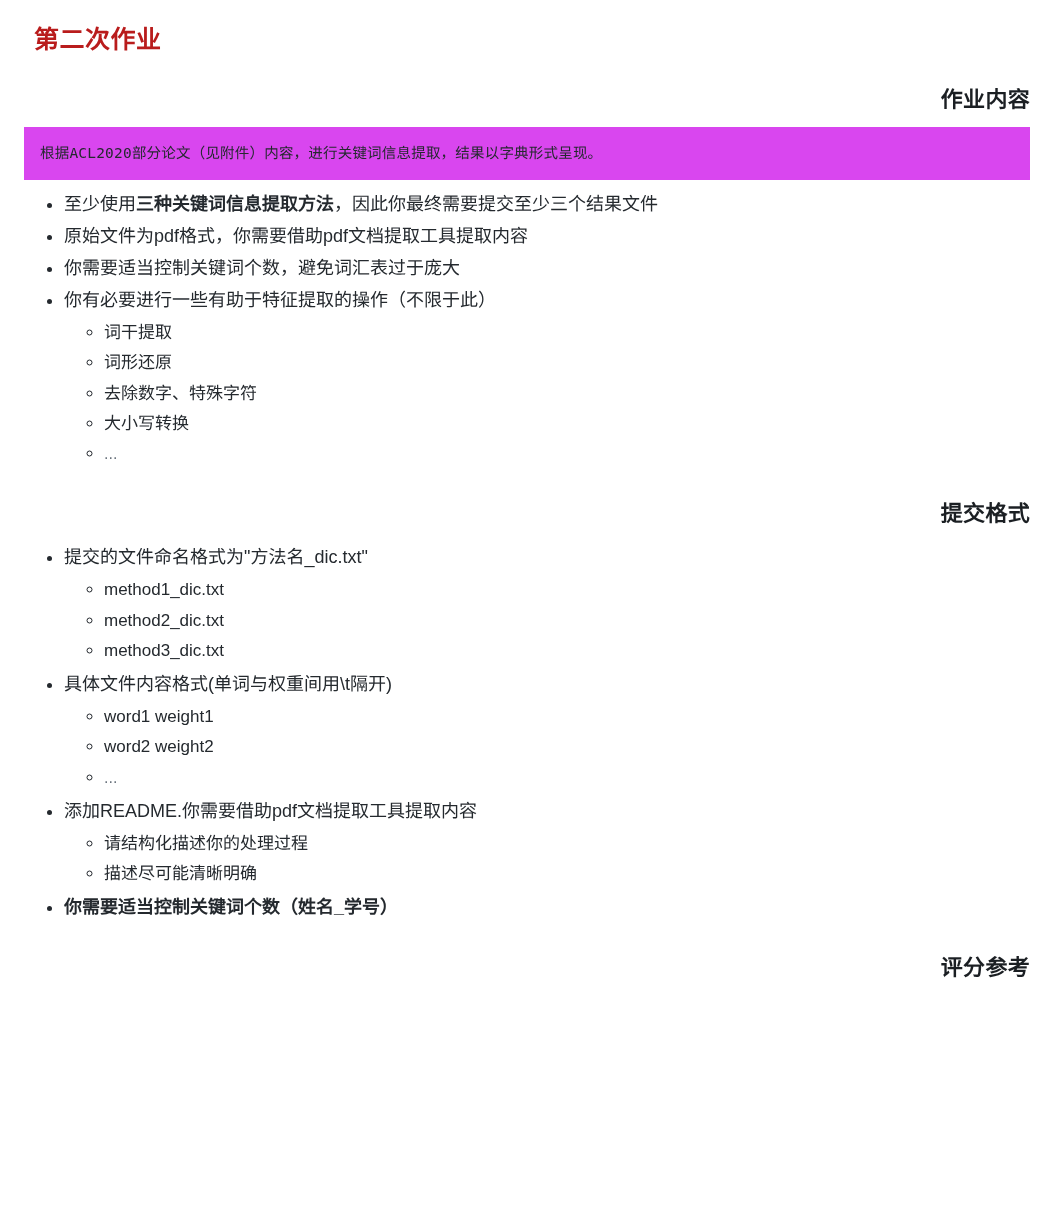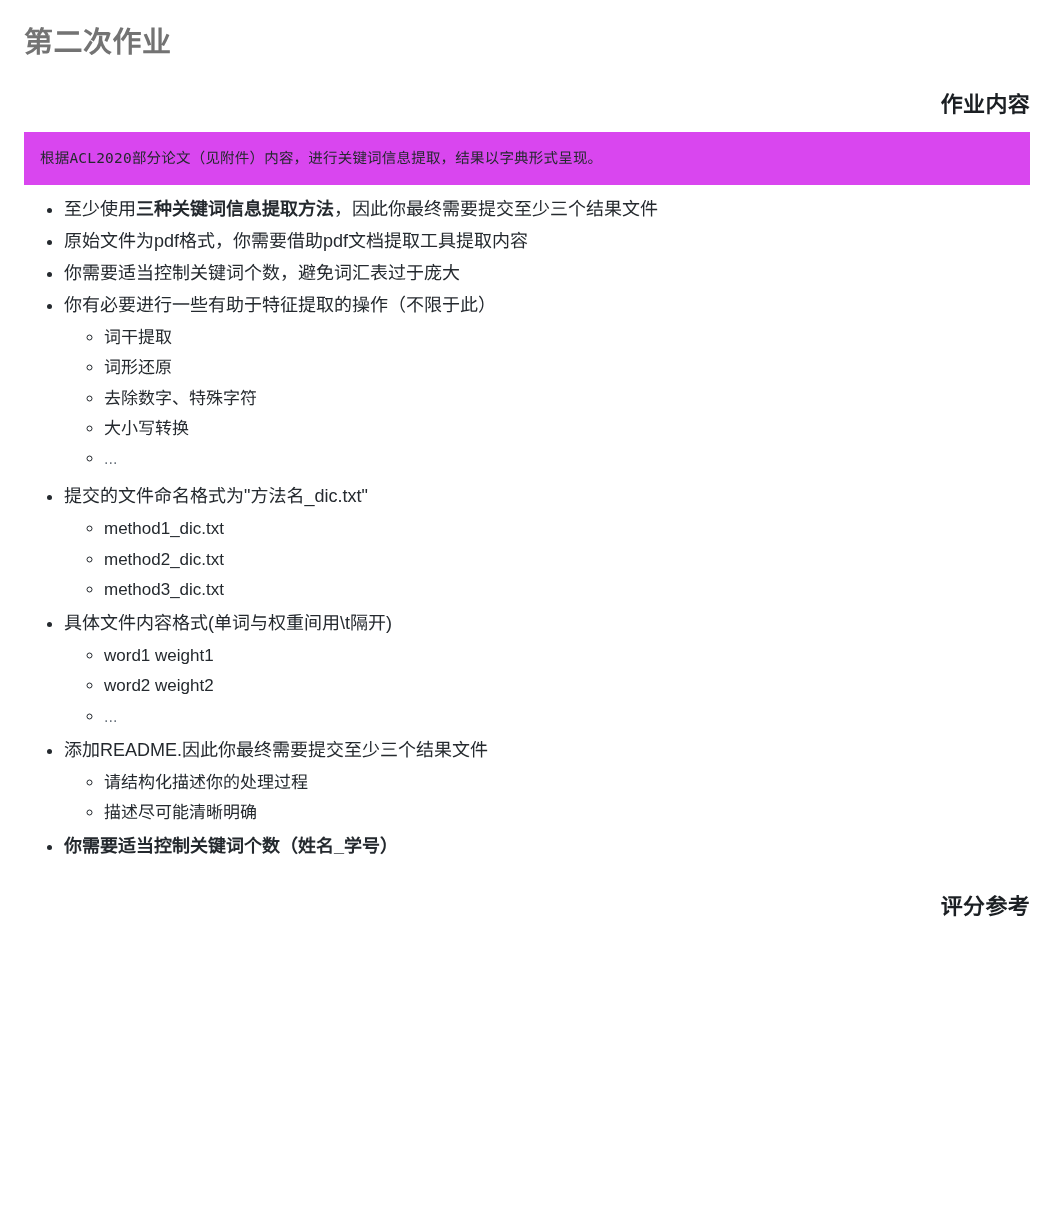--- a/index.html
+++ b/index.html
@@ -13,26 +13,26 @@
     min-height: 1222px;
     font-family: "Liberation Sans", "DejaVu Sans", sans-serif;
     color: #24292e;
     -webkit-font-smoothing: antialiased;
   }
   .page {
     padding: 14px 24px 24px 24px;
     box-sizing: border-box;
   }
   h1.doc-title {
-    font-size: 29px;
+    font-size: 25px;
     line-height: 1.25;
     font-weight: bold;
-    margin: 10px 0 22px 0;
+    margin: 10px 0 22px 10px;
     letter-spacing: 0.5px;
-    color: #737373;
+    color: #b91c1c;
   }
   h2.section-title {
     font-size: 22px;
     font-weight: bold;
     margin: 26px 0 14px 0;
     color: #1b1f23;
     letter-spacing: 0.3px;
     text-align: right;
   }
   .callout {
@@ -105,39 +105,40 @@
       <ul class="level2">
         <li><span class="li-text">词干提取</span></li>
         <li><span class="li-text">词形还原</span></li>
         <li><span class="li-text">去除数字、特殊字符</span></li>
         <li><span class="li-text">大小写转换</span></li>
         <li><span class="li-text ellipsis">...</span></li>
       </ul>
     </li>
   </ul>
 
+  <h2 class="section-title">提交格式</h2>
   <ul class="level1">
     <li>
       <span class="li-text">提交的文件命名格式为"方法名_dic.txt"</span>
       <ul class="level2">
         <li><span class="li-text mono">method1_dic.txt</span></li>
         <li><span class="li-text mono">method2_dic.txt</span></li>
         <li><span class="li-text mono">method3_dic.txt</span></li>
       </ul>
     </li>
     <li>
       <span class="li-text">具体文件内容格式(单词与权重间用\t隔开)</span>
       <ul class="level2">
         <li><span class="li-text mono">word1 weight1</span></li>
         <li><span class="li-text mono">word2 weight2</span></li>
         <li><span class="li-text ellipsis">...</span></li>
       </ul>
     </li>
     <li>
-      <span class="li-text">添加README.因此你最终需要提交至少三个结果文件</span>
+      <span class="li-text">添加README.你需要借助pdf文档提取工具提取内容</span>
       <ul class="level2">
         <li><span class="li-text">请结构化描述你的处理过程</span></li>
         <li><span class="li-text">描述尽可能清晰明确</span></li>
       </ul>
     </li>
     <li class="bold-item">
       <span class="li-text">你需要适当控制关键词个数（姓名_学号）</span>
     </li>
   </ul>
 

